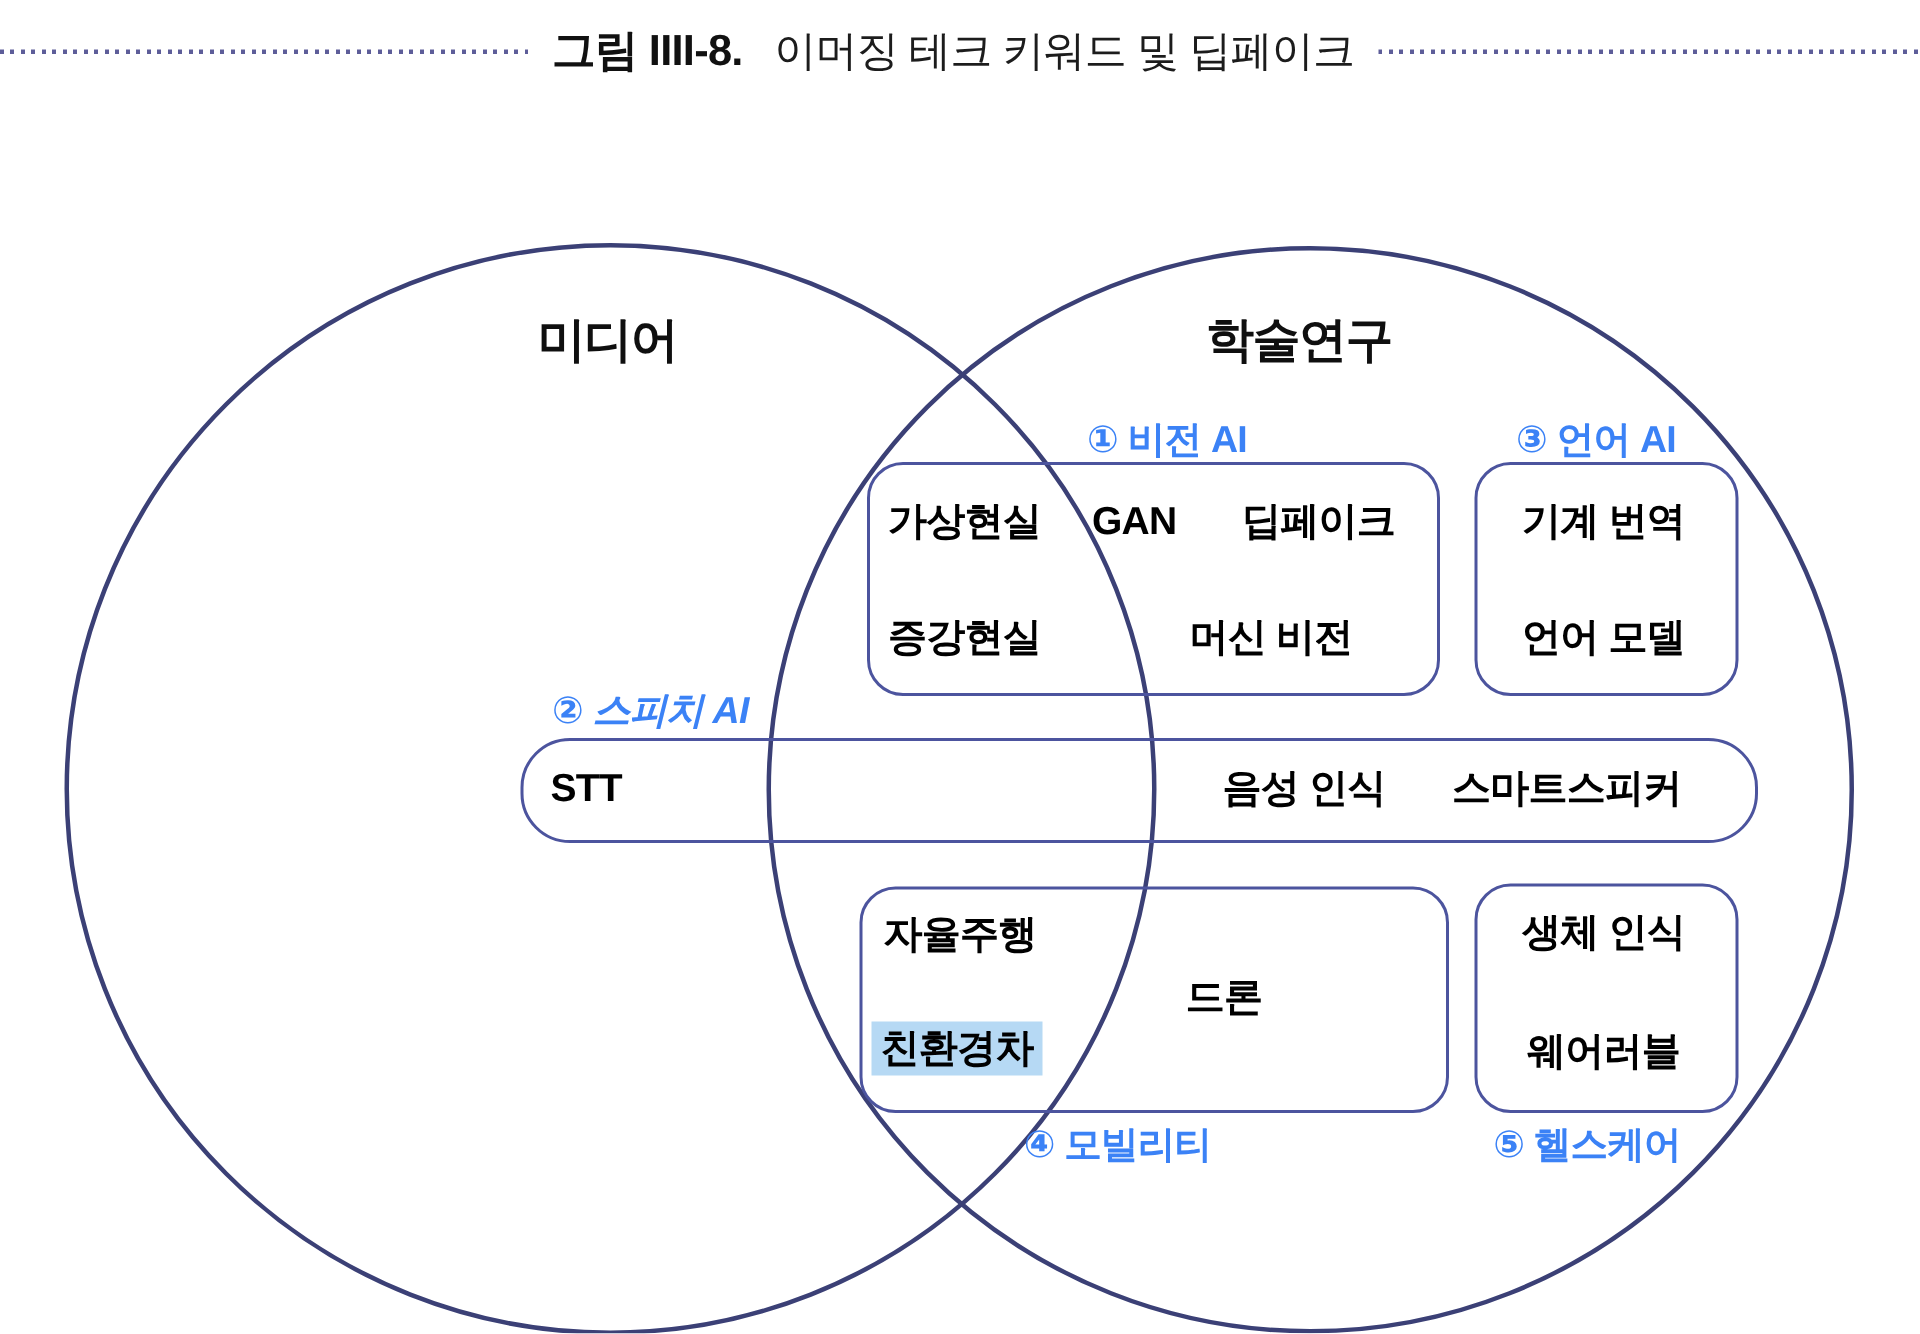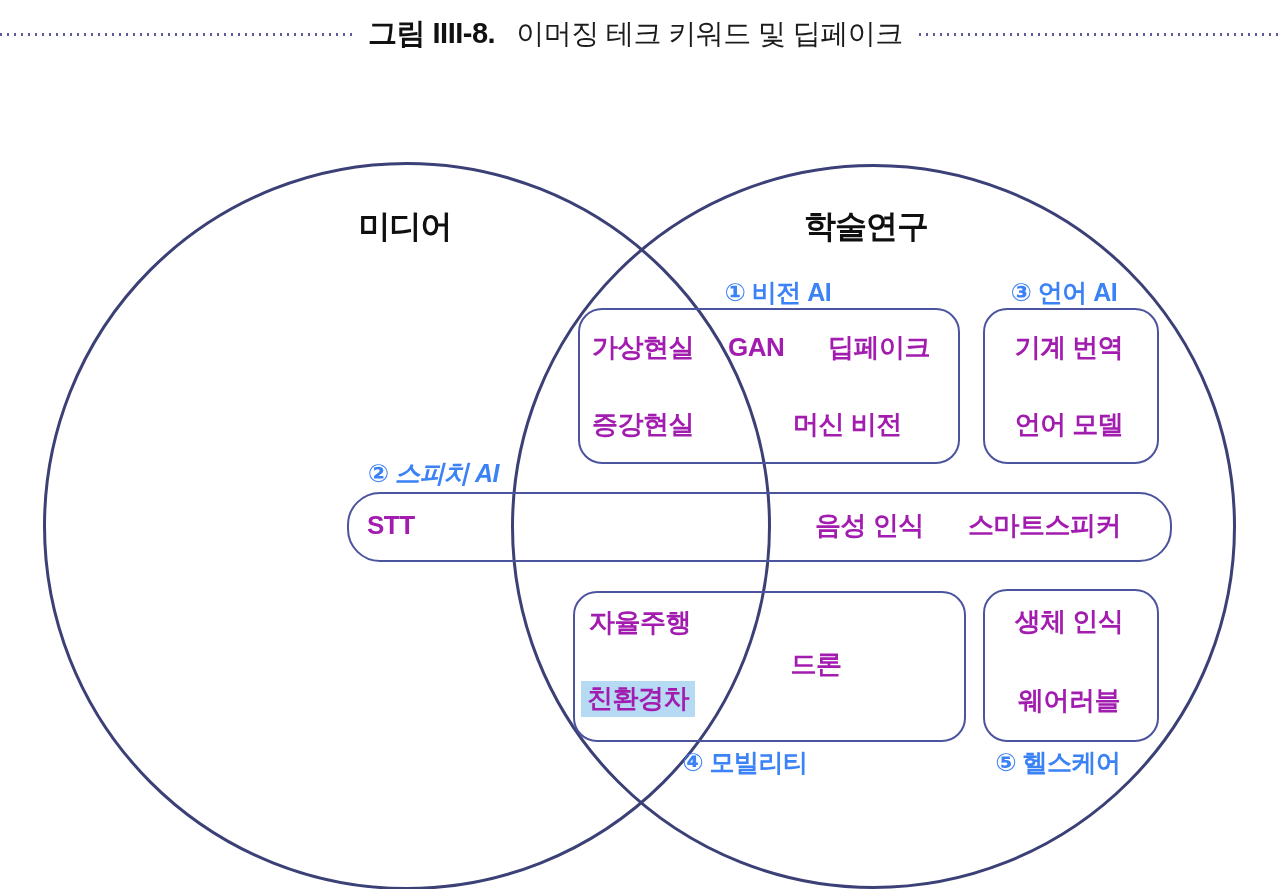--- a/index.html
+++ b/index.html
@@ -23,21 +23,21 @@
   
   .kbox{position:absolute;border:2px solid #4c549e;border-radius:24px;background:transparent;}
   .box-vision{left:578px;top:308px;width:378px;height:152px;}
   .box-language{left:983px;top:308px;width:172px;height:152px;}
   .box-speech{left:347px;top:492px;width:821px;height:66px;border-radius:33px;}
   .box-mobility{left:573px;top:591px;width:389px;height:147px;}
   .box-health{left:983px;top:589px;width:172px;height:149px;}
   .cat-label{position:absolute;transform:translateX(-50%);font-size:25px;font-weight:700;letter-spacing:-0.5px;color:#3b82f6;white-space:nowrap;}
   .cat-label.left-anchor{transform:none;}
   
-  .kw{position:absolute;font-size:26px;font-weight:700;letter-spacing:-0.5px;color:#a21caf;white-space:nowrap;line-height:1.15;}
+  .kw{position:absolute;font-size:26px;font-weight:700;letter-spacing:-0.5px;color:#000000;white-space:nowrap;line-height:1.15;}
   .kw.centered{transform:translateX(-50%);}
   .kw.boxwide{width:172px;text-align:center;}
   .kw.hl{background:#b6d9f4;padding:3px 6px;}
 </style>
 </head>
 <body>
 
 <div class="stage">
 
   <div class="caption-row">

